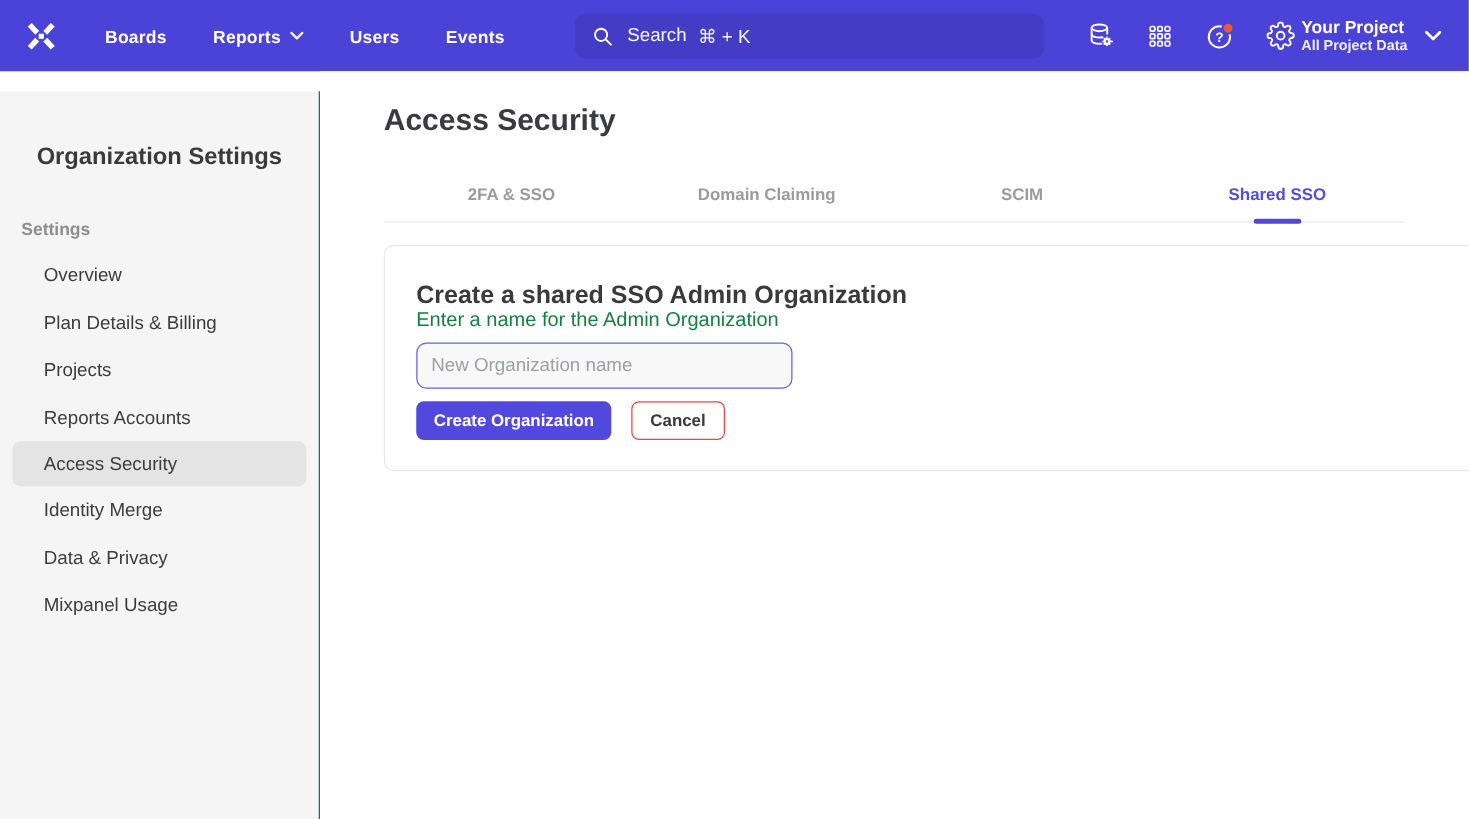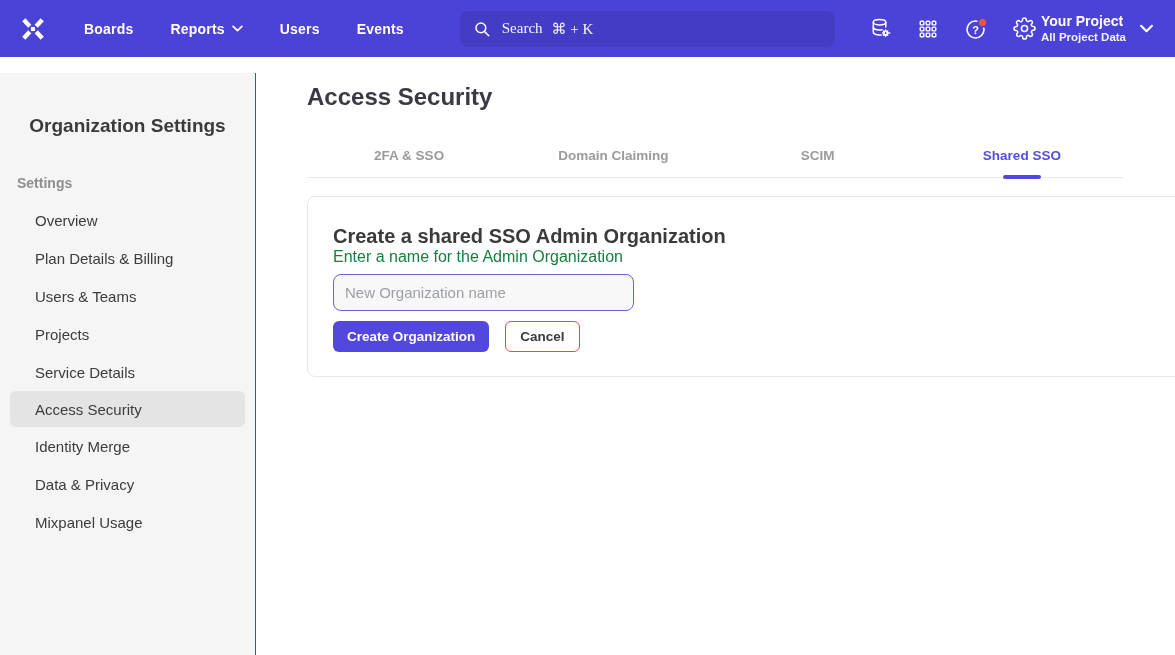--- a/index.html
+++ b/index.html
@@ -8,21 +8,21 @@
   
   .topnav {
     position:absolute; left:0; top:0; width:1175px; height:57px;
     background:#4B42D8; display:flex; align-items:center;
   }
   .logo { margin-left:18px; width:30px; height:30px; flex:0 0 auto; display:flex; align-items:center; justify-content:center; cursor:pointer; }
   .nav-items { display:flex; align-items:center; gap:37px; margin-left:36px; }
   .nav-item { color:#fff; font-size:14px; font-weight:600; letter-spacing:.2px; cursor:pointer; display:flex; align-items:center; gap:7px; }
   .search {
     margin-left:56px; width:375px; height:36px; border-radius:8px;
-    background:#453CC6; display:flex; align-items:center; padding-left:13px; gap:11px; cursor:text;font-family:Liberation Serif, serif;
+    background:#453CC6; display:flex; align-items:center; padding-left:13px; gap:11px; cursor:text;
   }
   .search-text { color:rgba(255,255,255,.95); font-size:15px; display:flex; gap:9px; }
   .nav-right { margin-left:auto; display:flex; align-items:center; padding-right:22px; }
   .icon-btn { width:24px; height:24px; margin-left:24px; cursor:pointer; position:relative; display:flex; align-items:center; justify-content:center; }
   .project { margin-left:5px; display:flex; flex-direction:column; line-height:1.25; cursor:pointer; }
   .project-name { color:#fff; font-size:14px; font-weight:700; }
   .project-scope { color:rgba(255,255,255,.92); font-size:11.5px; font-weight:700; }
   .project-chevron { margin-left:14px; cursor:pointer; display:flex; align-items:center; }
 
   
@@ -164,27 +164,24 @@
 <div class="sidebar">
   <div class="sidebar-title">Organization Settings</div>
   <div class="sidebar-section">Settings</div>
   <div class="side-item">
       <span>Overview</span>
     </div>
   <div class="side-item">
       <span>Plan Details &amp; Billing</span>
     </div>
   <div class="side-item">
-      <span>Users &amp; Teams</span>
-    </div>
-  <div class="side-item">
       <span>Projects</span>
     </div>
   <div class="side-item">
-      <span>Service Details</span>
+      <span>Reports Accounts</span>
     </div>
   <div class="side-item selected">
       <span>Access Security</span>
     </div>
   <div class="side-item">
       <span>Identity Merge</span>
     </div>
   <div class="side-item">
       <span>Data &amp; Privacy</span>
     </div>

